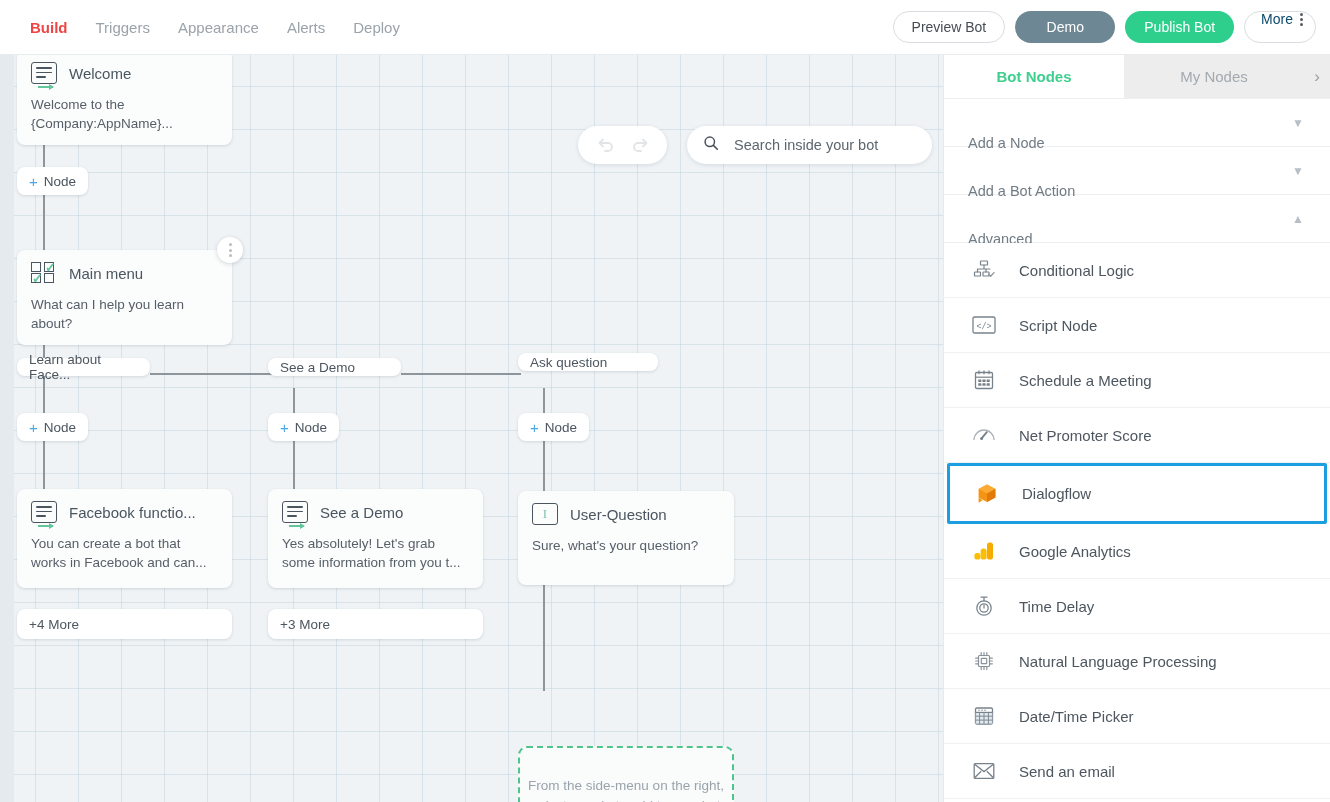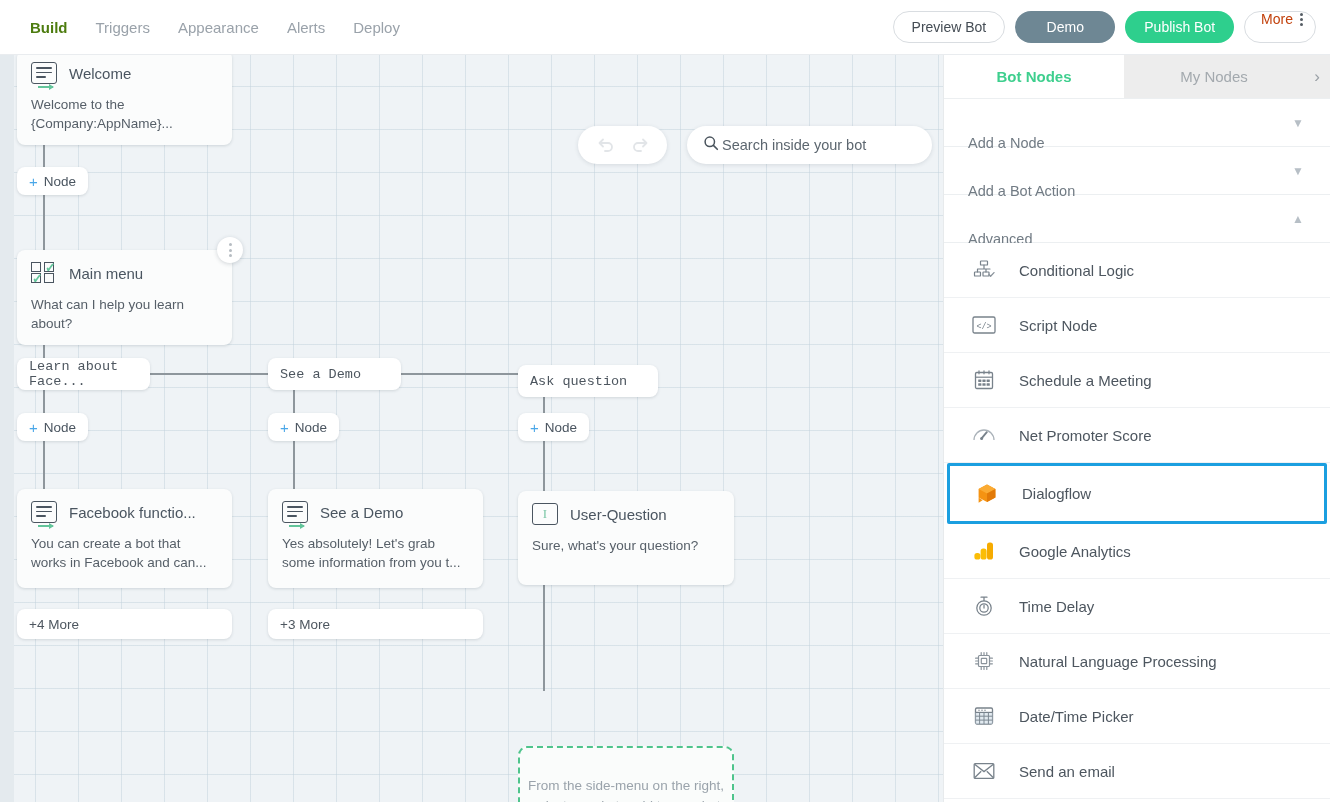--- a/index.html
+++ b/index.html
@@ -16,32 +16,32 @@
   .topbar {
     position:absolute; top:0; left:0; width:1330px; height:55px;
     background:#fff; border-bottom:1px solid #e9ecef;
     display:flex; align-items:center; z-index:30;
   }
   .topnav { display:flex; align-items:center; gap:0px; padding-left:16px; }
   .topnav .navitem {
     font-size:15px; color:#9aa2aa; padding:0 14px; line-height:55px;
     cursor:pointer; white-space:nowrap;
   }
-  .topnav .navitem.active { color:#4d7c0f; font-weight:600; }
+  .topnav .navitem.active { color:#ef4444; font-weight:600; }
   .topactions {
     margin-left:auto; display:flex; align-items:center; gap:10px; padding-right:14px;
   }
   .btn {
     height:32px; border-radius:16px; display:flex; align-items:center; justify-content:center;
     font-size:14px; padding:0 18px; cursor:pointer; white-space:nowrap; border:1px solid transparent;
   }
   .btn-outline { background:#fff; border:1px solid #d9dde1; color:#444c54; }
   .btn-save { background:#6e8794; color:#fff; min-width:100px; }
   .btn-publish { background:#2ecf8d; color:#fff; min-width:108px; }
-  .btn-more { background:#fff; border:1px solid #d9dde1; color:#c2410c; padding:0 12px 16px 16px; gap:7px; }
+  .btn-more { background:#fff; border:1px solid #d9dde1; color:#0c4a6e; padding:0 12px 16px 16px; gap:7px; }
   .kebab { display:flex; flex-direction:column; gap:2px; align-items:center; }
   .kebab i { display:block; width:3px; height:3px; border-radius:50%; background:#555d64; }
 
   
   .canvas-wrap {
     position:absolute; top:55px; left:0; width:943px; height:747px;
     overflow:hidden; background:#701a75;
   }
   .canvas-grid {
     position:absolute; inset:0;
@@ -104,21 +104,21 @@
 
   
   .pill {
     position:absolute; background:#fff; border-radius:8px;
     box-shadow:0 1px 3px rgba(40,55,70,0.15); z-index:6;
     display:flex; align-items:center; font-size:13.5px; color:#4d565f;
     height:28px; padding:0 12px;
   }
   .pill.add { color:#4a5560; gap:6px; }
   .pill.add .plus { color:#4aa7e8; font-size:15px; line-height:1; }
-  .pill.branch { height:32px;font-family:Liberation Mono, monospace; }
+  .pill.branch { height:18px; }
   .pill.more { height:30px; }
 
   .node-kebab {
     position:absolute; width:26px; height:26px; border-radius:50%;
     background:#fff; box-shadow:0 1px 4px rgba(40,55,70,0.2); z-index:8;
     display:flex; flex-direction:column; align-items:center; justify-content:center; gap:2.5px;
     cursor:pointer;
   }
   .node-kebab i { width:3px; height:3px; border-radius:50%; background:#b6bcc2; display:block;}
 
@@ -132,21 +132,21 @@
   
   .undoredo {
     position:absolute; left:578px; top:71px; width:89px; height:38px;
     background:#fff; border-radius:19px; box-shadow:0 1px 4px rgba(40,55,70,0.13);
     display:flex; align-items:center; justify-content:center; gap:14px; z-index:12;
   }
   .undoredo svg { display:block; }
   .searchbox {
     position:absolute; left:687px; top:71px; width:245px; height:38px;
     background:#fff; border-radius:19px; box-shadow:0 1px 4px rgba(40,55,70,0.13);
-    display:flex; align-items:center; gap:3px; padding:0 16px; z-index:12;
+    display:flex; align-items:center; gap:15px; padding:0 16px; z-index:12;
   }
   .searchbox .ph { font-size:14.5px; color:#5b6views; color:#5c666f; }
 
   
   .cscroll {
     position:absolute; right:0px; top:55px; width:16px; height:747px;
     background:#f1f1f1; border-left:1px solid #e2e2e2; z-index:14;
   }
   .cscroll .arrowup, .cscroll .arrowdn {
     position:absolute; left:0; width:16px; height:18px; display:flex; align-items:center; justify-content:center;
@@ -271,21 +271,21 @@
       <div class="node-body">What can I help you learn about?</div>
     </div>
     <div class="node-kebab" style="left:217px; top:182px;">
         <i></i>
         <i></i>
         <i></i>
       </div>
 
     <div class="pill branch" style="left:17px; top:303px; width:133px;">Learn about Face...</div>
     <div class="pill branch" style="left:268px; top:303px; width:133px;">See a Demo</div>
-    <div class="pill branch" style="left:518px; top:310px; width:140px;">Ask question</div>
+    <div class="pill branch" style="left:518px; top:298px; width:140px;">Ask question</div>
 
     <div class="pill add" style="left:17px; top:358px;">
       <span class="plus">+</span>
       <span>Node</span>
     </div>
     <div class="pill add" style="left:268px; top:358px;">
       <span class="plus">+</span>
       <span>Node</span>
     </div>
     <div class="pill add" style="left:518px; top:358px;">

